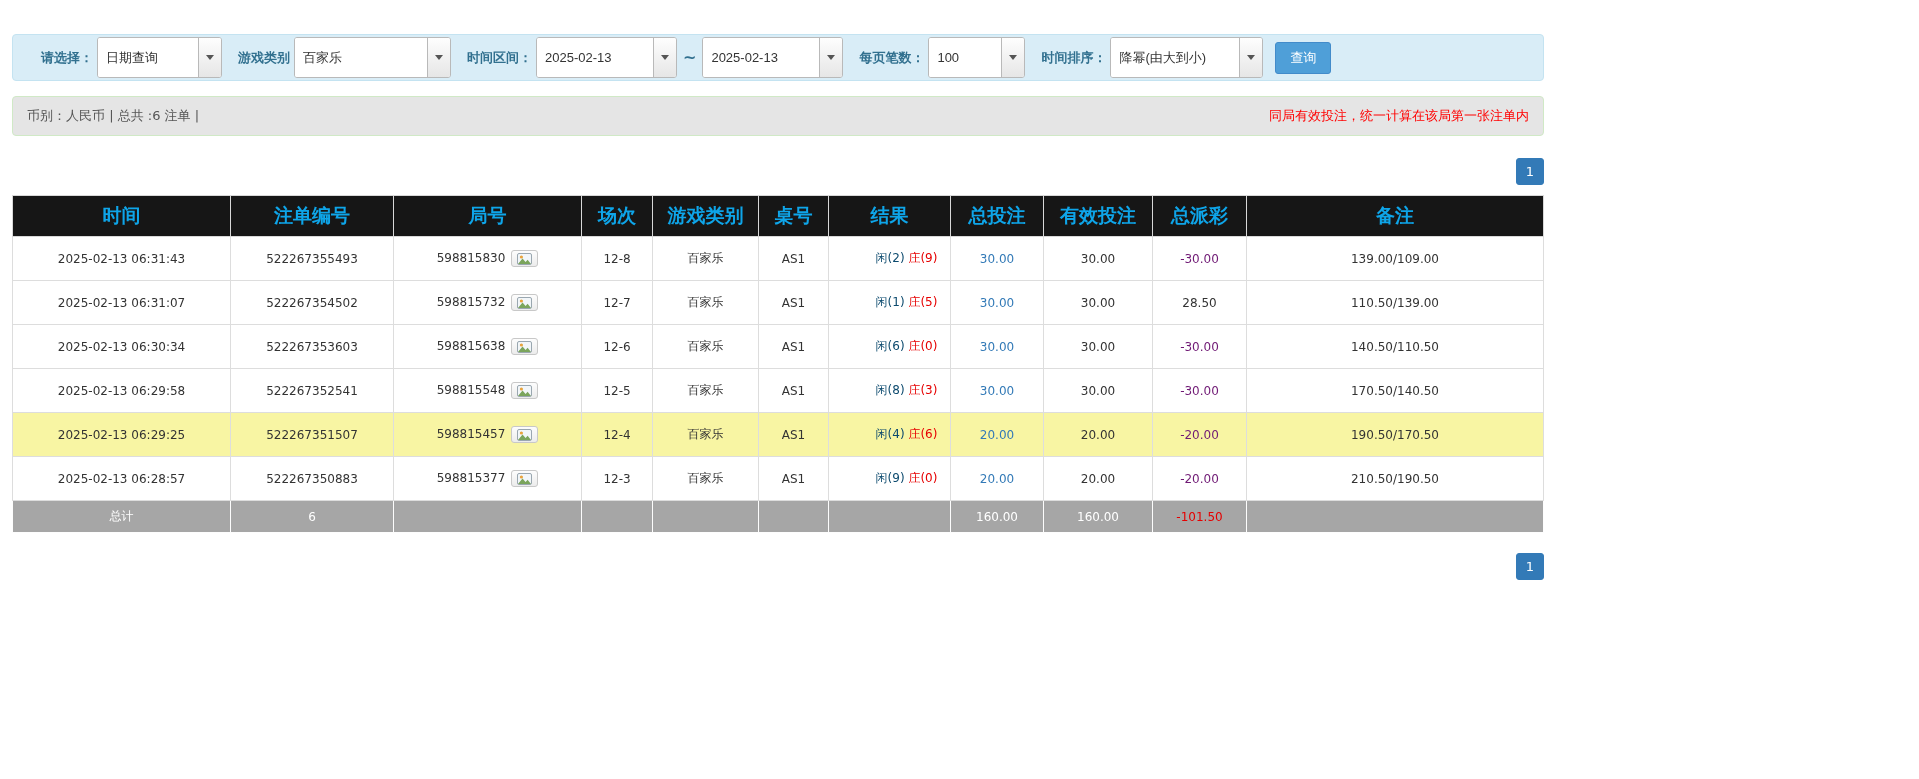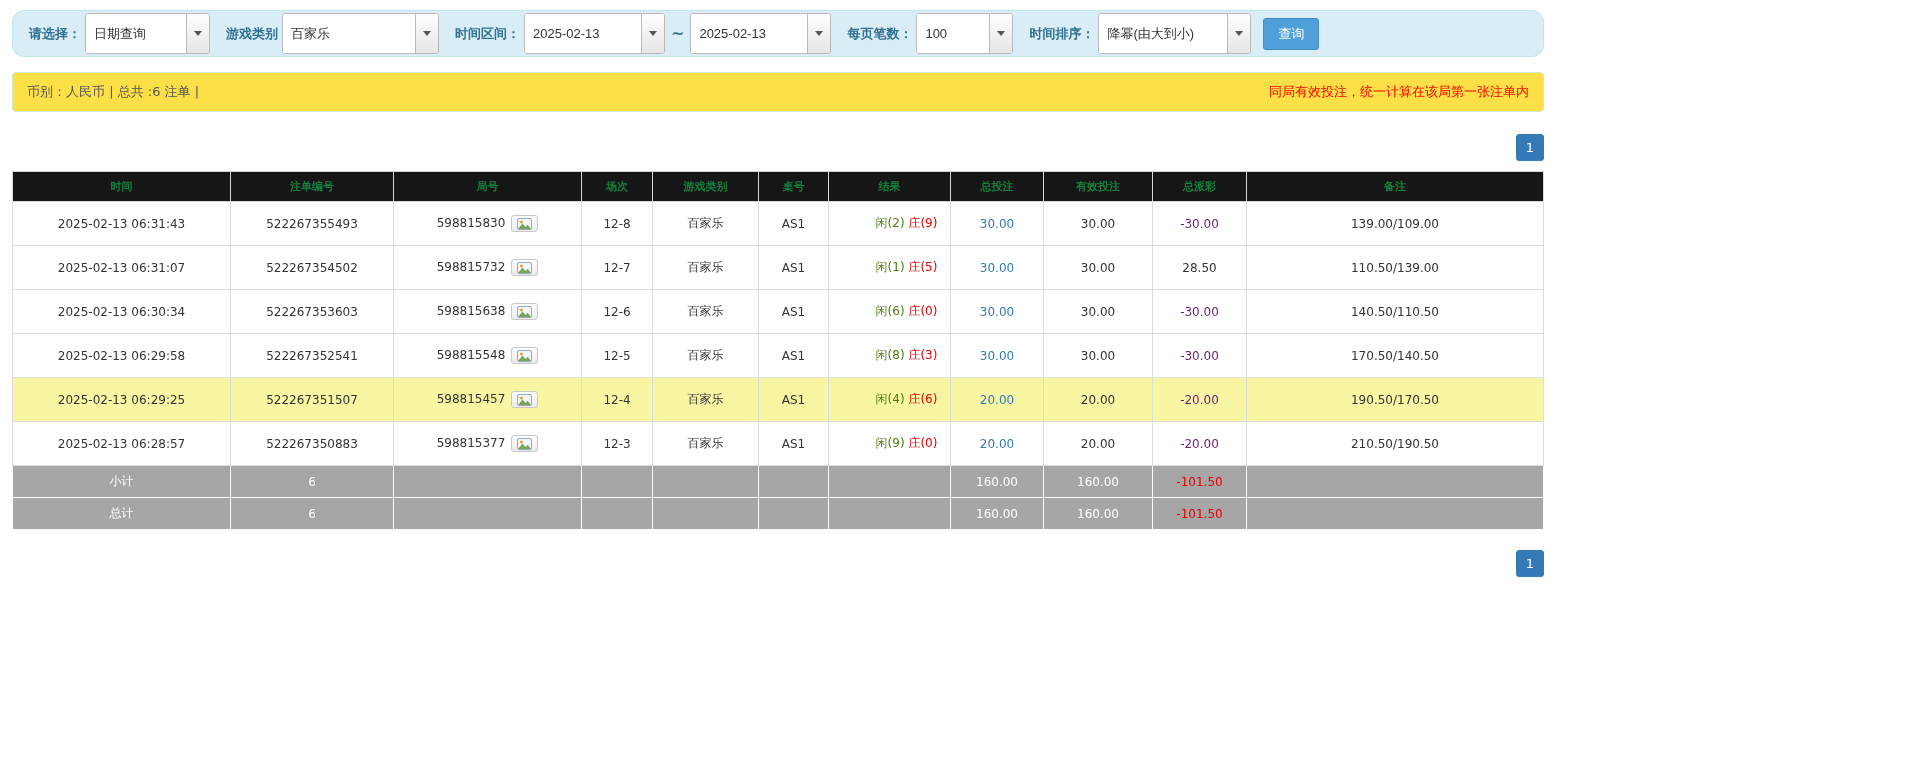--- a/index.html
+++ b/index.html
@@ -7,22 +7,22 @@
   body {
     width: 1919px; height: 779px; overflow: hidden;
     font-family: "DejaVu Sans", "Liberation Sans", sans-serif;
     color: #333;
   }
   .page { padding: 10px 12px; width: 1556px; }
   .page-title { font-size: 18px; font-weight: 500; color: #333; margin: 2px 0 16px; }
 
   
   .filter-bar {
-    background: #d9edf7; border: 1px solid #c4e3f1; border-radius: 12px;
-    padding: 8px 12px; display: flex; align-items: center; height: 47px;
+    background: #d9edf7; border: 1px solid #c4e3f1; border-radius: 4px;
+    padding: 8px 24px; display: flex; align-items: center; height: 47px; margin-top: 24px;
   }
   .filter-label { color: #31708f; font-weight: bold; font-size: 13px; margin: 0 4px 0 16px; white-space: nowrap; }
   .filter-label.first { margin-left: 4px; }
   .combo { display: inline-flex; border: 1px solid #b9b9b9; border-radius: 3px; background: #fff; height: 41px; overflow: hidden; }
   .combo-input { border: none; outline: none; padding: 0 8px; font-size: 13px; background: #fff; color: #333; }
   .combo-arrow { width: 23px; background: linear-gradient(#fefefe, #e6e6e6); border-left: 1px solid #b9b9b9; display: flex; align-items: center; justify-content: center; cursor: pointer; flex: none; }
   .caret { width: 0; height: 0; border-left: 4px solid transparent; border-right: 4px solid transparent; border-top: 5px solid #555; }
   .tilde { margin: 0 6px; color: #31708f; font-weight: bold; }
   .w-mode  { width: 100px; }
   .w-game  { width: 132px; }
@@ -30,50 +30,50 @@
   .w-size  { width: 72px; }
   .w-sort  { width: 128px; }
   .search-btn {
     background: #4f9fd8; border: 1px solid #428bca; color: #fff; font-size: 13px;
     padding: 6px 14px; border-radius: 3px; margin-left: 12px; cursor: pointer;
     font-family: inherit;
   }
 
   
   .summary-bar {
-    margin-top: 15px; background: #fde047; border: 1px solid #d0e9c6; border-radius: 4px;
+    margin-top: 15px; background: #e5e5e5; border: 1px solid #d0e9c6; border-radius: 4px;
     padding: 11px 14px; display: flex; justify-content: space-between; align-items: center;
     font-size: 13px; color: #555; height: 40px;
   }
   .summary-right { color: #ff0000; }
 
   
   .pagination { display: flex; justify-content: flex-end; }
   .pagination.top { margin: 22px 0 10px; }
   .pagination.bottom { margin: 20px 0 8px; }
   .page-btn {
     background: #337ab7; color: #fff; min-width: 28px; height: 27px;
     display: flex; align-items: center; justify-content: center;
     border: 1px solid #337ab7; border-radius: 3px; font-size: 13px;
     cursor: pointer; text-decoration: none;
   }
 
   
   table { width: 100%; border-collapse: collapse; table-layout: fixed; font-size: 12px; }
   thead th {
-    background: #161616; color: #15803d; font-weight: bold; font-size: 11px;
+    background: #161616; color: #0ea5e9; font-weight: bold; font-size: 19px;
     padding: 7px 4px; border: 1px solid #d8d8d8; text-align: center;
   }
   tbody td {
     border: 1px solid #ddd; text-align: center; padding: 13px 4px;
     color: #333; background: #fff; word-wrap: break-word;
   }
   tr.highlight td { background: #f8f5a3; }
   .neg { color: #701a75; }
-  .player { color: #4d7c0f; padding-left: 34px; }
+  .player { color: #0c4a6e; padding-left: 34px; }
   .banker { color: #e60000; margin-top: 29px; }
   .bet-link { color: #337ab7; cursor: pointer; text-decoration: none; }
   .road-btn {
     margin-left: 6px; padding: 2px 5px 1px;
     background: linear-gradient(#fdfdfd, #ececec);
     border: 1px solid #c8c8c8; border-radius: 3px; cursor: pointer;
     vertical-align: middle; line-height: 0;
   }
   tr.summary-row td {
     background: #a6a6a6; color: #fff; padding: 7px 4px; border-color: #fdfdfd;
@@ -273,45 +273,32 @@
           <td>12-3</td>
           <td>百家乐</td>
           <td>AS1</td>
           <td><span class="player">闲(9)</span> <span class="banker">庄(0)</span></td>
           <td><a class="bet-link">20.00</a></td>
           <td>20.00</td>
           <td class="neg">-20.00</td>
           <td>210.50/190.50</td>
         </tr>
         <tr class="summary-row">
-          <td>小计</td>
+          <td>总计</td>
           <td>6</td>
           <td></td>
           <td></td>
           <td></td>
           <td></td>
           <td></td>
           <td>160.00</td>
           <td>160.00</td>
           <td class="neg">-101.50</td>
           <td></td>
         </tr>
-        <tr class="summary-row">
-          <td>总计</td>
-          <td>6</td>
-          <td></td>
-          <td></td>
-          <td></td>
-          <td></td>
-          <td></td>
-          <td>160.00</td>
-          <td>160.00</td>
-          <td class="neg">-101.50</td>
-          <td></td>
-        </tr>
       </tbody>
   </table>
 
   <div class="pagination bottom">
     <a class="page-btn">1</a>
   </div>
 
 </div>
 
 </body></html>

